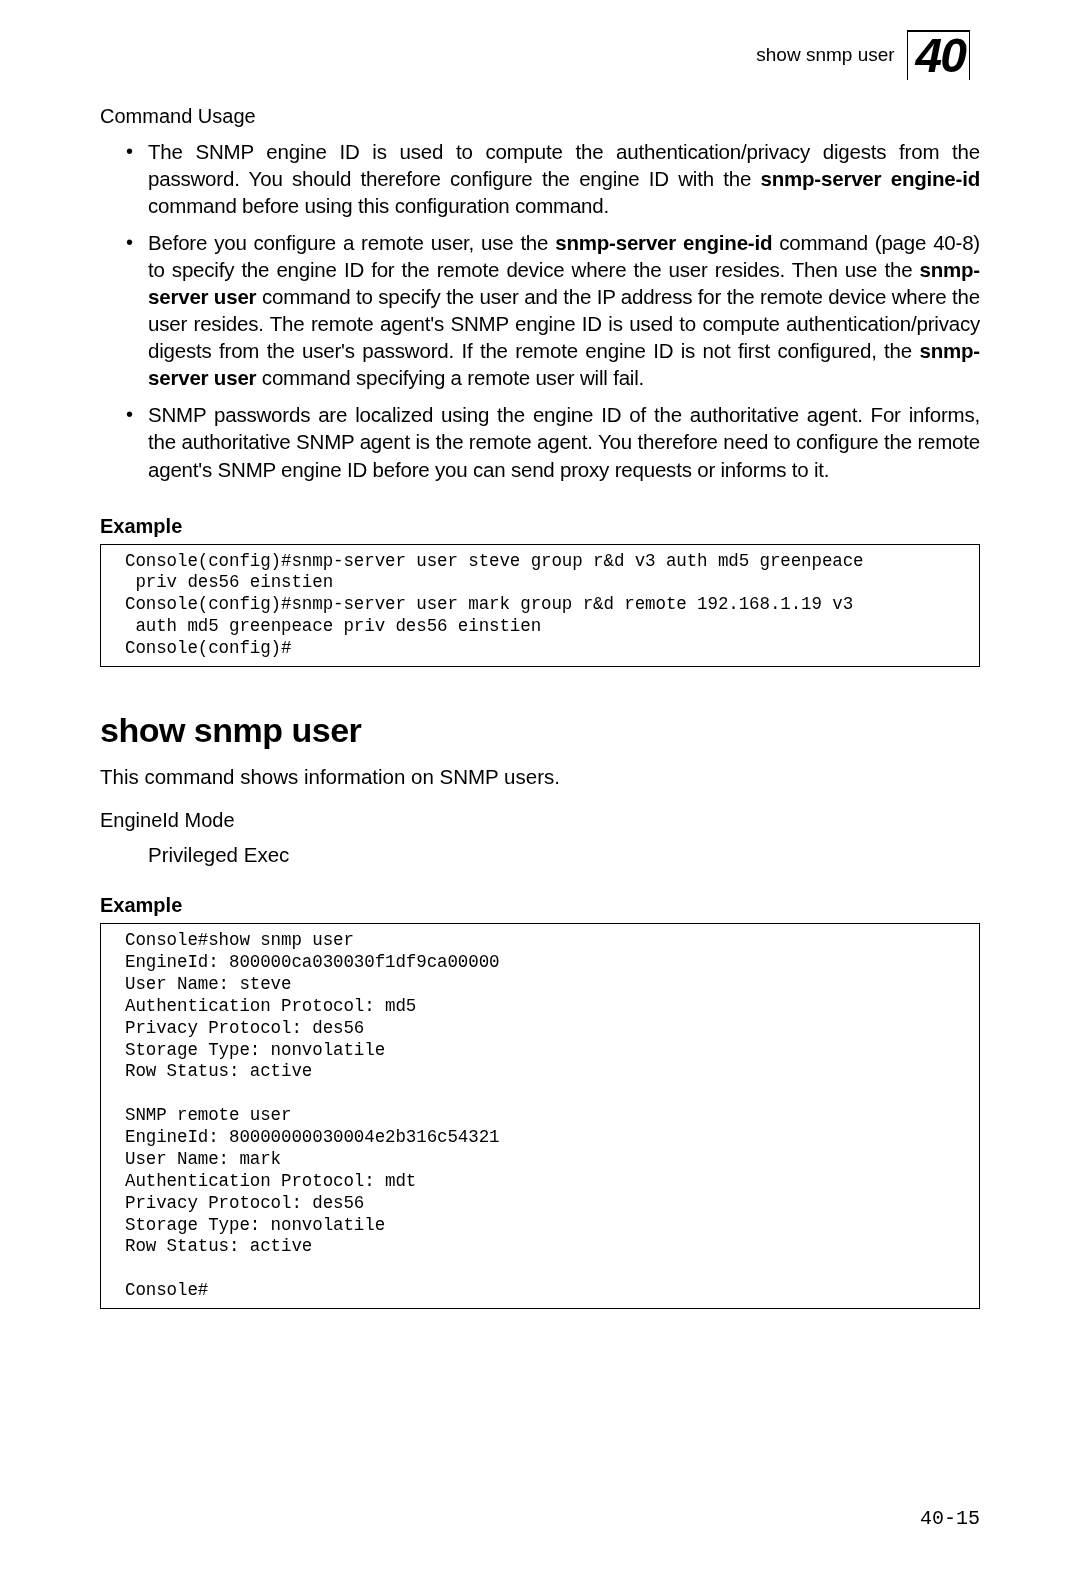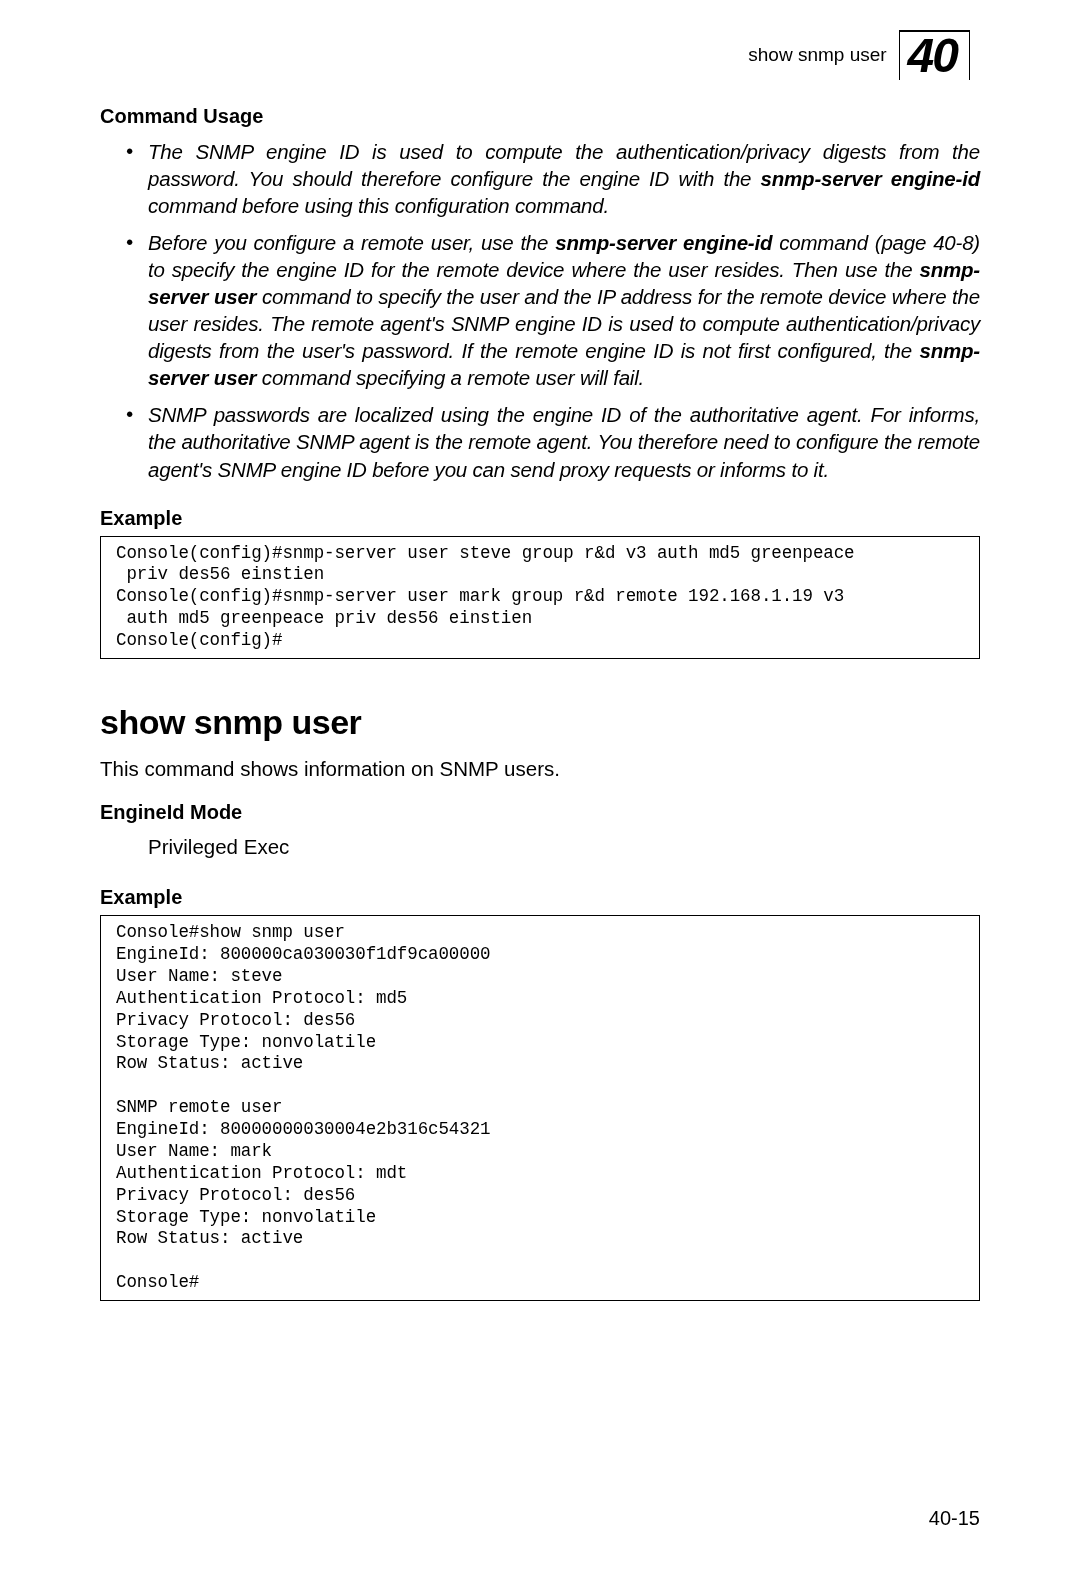--- a/index.html
+++ b/index.html
@@ -24,40 +24,39 @@
       padding-right: 10px;
     }
     .header-text {
       font-size: 19px;
       margin-right: 12px;
     }
     .chapter-box {
       border: 1px solid #000;
       border-top: 2px solid #000;
       border-bottom: none;
-      padding: 0 12px 0 8px;
+      padding: 0 4px 0 8px;
       font-size: 48px;
       font-weight: 900;
       font-style: italic;
       line-height: 1;
       height: 50px;
       display: flex;
       align-items: flex-start;
       letter-spacing: -2px;
     }
     .section-heading {
       font-size: 20px;
-      font-weight: bold;
+      font-weight: normal;
       margin-bottom: 10px;
     }
     .bullet-list {
       list-style: none;
       padding-left: 48px;
-      margin-bottom: 24px;
-      font-style: italic;
+      margin-bottom: 32px;
     }
     .bullet-list li {
       position: relative;
       font-size: 20.5px;
       line-height: 1.32;
       margin-bottom: 10px;
       text-align: justify;
       letter-spacing: -0.2px;
     }
     .bullet-list li::before {
@@ -69,21 +68,21 @@
     .bullet-list li .bold {
       font-weight: bold;
     }
     .example-heading {
       font-size: 20px;
       font-weight: bold;
       margin-bottom: 6px;
     }
     .code-box {
       border: 1px solid #000;
-      padding: 6px 15px;
+      padding: 6px 24px;
       font-family: "Courier New", Courier, monospace;
       font-size: 17.5px;
       line-height: 1.25;
       white-space: pre-wrap;
       margin-bottom: 30px;
       letter-spacing: -0.1px;
     }
     .main-heading {
       font-size: 34px;
       font-weight: bold;
@@ -101,20 +100,21 @@
       font-size: 20.5px;
       line-height: 1.3;
       padding-left: 48px;
       margin-bottom: 26px;
     }
     .page-number {
       position: absolute;
       bottom: 40px;
       right: 100px;
       font-size: 20px;
+      font-family: Liberation Mono, monospace;
     }
   </style>
 </head>
 <body>
 
 <div class="header">
   <span class="header-text">show snmp user</span>
   <div class="chapter-box">
     <span>40</span>
   </div>

